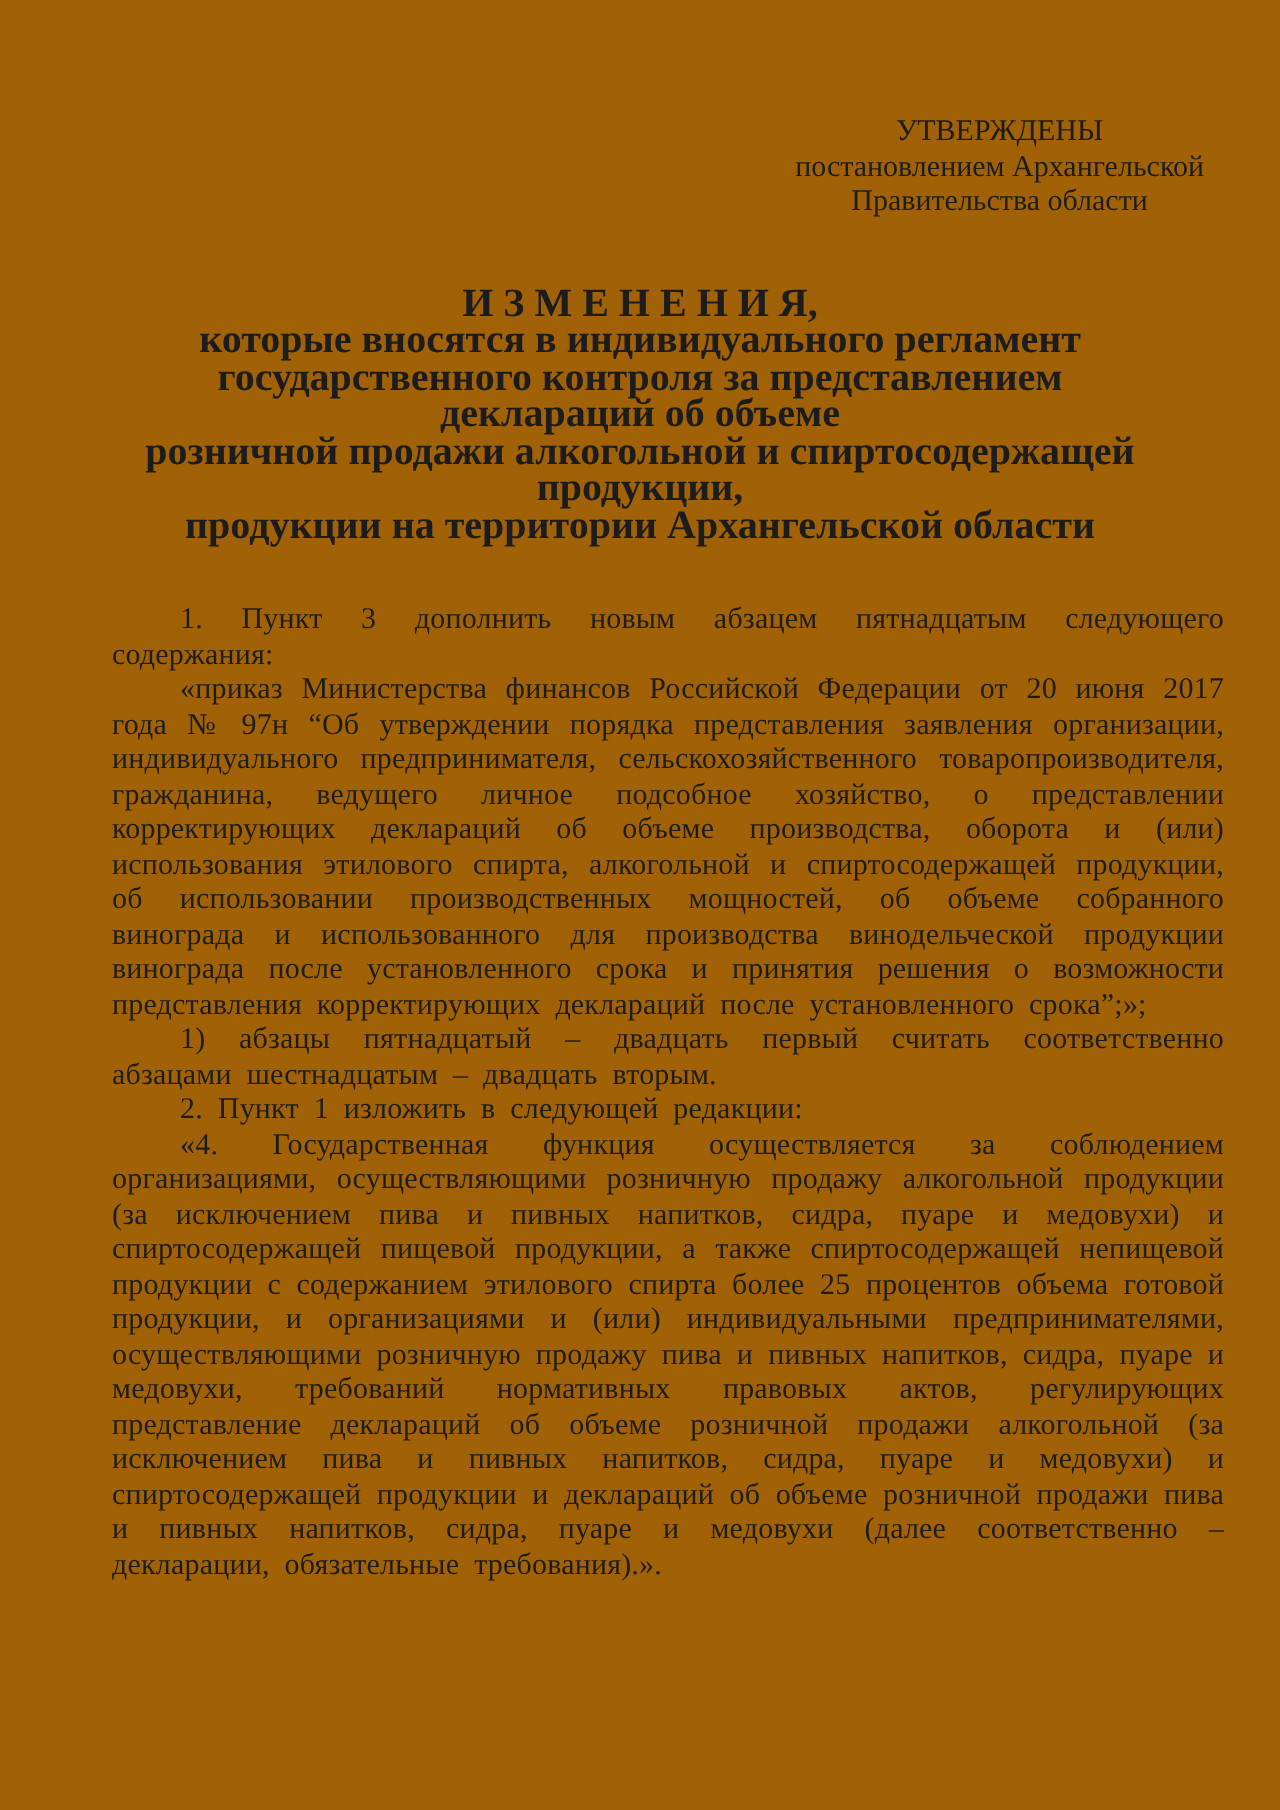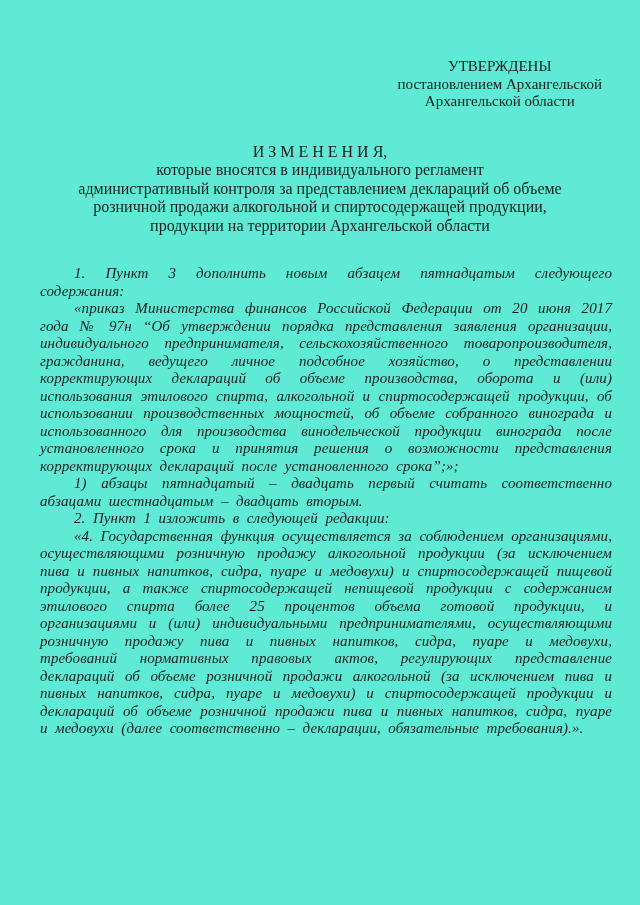--- a/index.html
+++ b/index.html
@@ -4,75 +4,74 @@
 <style>
   html, body {
     margin: 0;
     padding: 0;
     background: #ffffff;
   }
   .page {
     position: relative;
     width: 640px;
     height: 905px;
-    background: #5eead4;
+    background: #a16207;
     color: #1c1c1c;
     font-family: "Liberation Serif", "DejaVu Serif", serif;
     overflow: hidden;
     box-sizing: border-box;
   }
   .approval {
     margin-top: 58px;
     margin-left: auto;
     margin-right: 38px;
     width: fit-content;
     text-align: center;
     font-size: 15px;
     line-height: 17.5px;
     white-space: nowrap;
   }
   .doc-title {
     margin-top: 32px;
     padding: 0 56px;
     text-align: center;
-    font-size: 16px;
-    font-weight: normal;
+    font-size: 20px;
+    font-weight: bold;
     line-height: 18.5px;
   }
   .doc-body {
     margin-top: 30px;
-    padding-left: 40px;
+    padding-left: 56px;
     padding-right: 28px;
     font-size: 15px;
     line-height: 17.5px;
     text-align: justify;
     word-spacing: 0.24em;
     letter-spacing: 0.1px;
-    font-style: italic;
   }
   .doc-body p {
     margin: 0;
     text-indent: 34px;
   }
 </style>
 </head>
 <body>
 
 <div class="page">
 
   <div class="approval">
     <div>УТВЕРЖДЕНЫ</div>
     <div>постановлением Архангельской</div>
-    <div>Архангельской области</div>
+    <div>Правительства области</div>
   </div>
 
   <div class="doc-title">
     <div>И З М Е Н Е Н И Я,</div>
     <div>которые вносятся в индивидуального регламент</div>
-    <div>административный контроля за представлением деклараций об объеме</div>
+    <div>государственного контроля за представлением деклараций об объеме</div>
     <div>розничной продажи алкогольной и спиртосодержащей продукции,</div>
     <div>продукции на территории Архангельской области</div>
   </div>
 
   <div class="doc-body">
     <p>1. Пункт 3 дополнить новым абзацем пятнадцатым следующего содержания:</p>
     <p>«приказ Министерства финансов Российской Федерации от 20 июня 2017 года № 97н “Об утверждении порядка представления заявления организации, индивидуального предпринимателя, сельскохозяйственного товаропроизводителя, гражданина, ведущего личное подсобное хозяйство, о представлении корректирующих деклараций об объеме производства, оборота и (или) использования этилового спирта, алкогольной и спиртосодержащей продукции, об использовании производственных мощностей, об объеме собранного винограда и использованного для производства винодельческой продукции винограда после установленного срока и принятия решения о возможности представления корректирующих деклараций после установленного срока”;»;</p>
     <p>1) абзацы пятнадцатый – двадцать первый считать соответственно абзацами шестнадцатым – двадцать вторым.</p>
     <p>2. Пункт 1 изложить в следующей редакции:</p>
     <p>«4. Государственная функция осуществляется за соблюдением организациями, осуществляющими розничную продажу алкогольной продукции (за исключением пива и пивных напитков, сидра, пуаре и медовухи) и спиртосодержащей пищевой продукции, а также спиртосодержащей непищевой продукции с содержанием этилового спирта более 25 процентов объема готовой продукции, и организациями и (или) индивидуальными предпринимателями, осуществляющими розничную продажу пива и пивных напитков, сидра, пуаре и медовухи, требований нормативных правовых актов, регулирующих представление деклараций об объеме розничной продажи алкогольной (за исключением пива и пивных напитков, сидра, пуаре и медовухи) и спиртосодержащей продукции и деклараций об объеме розничной продажи пива и пивных напитков, сидра, пуаре и медовухи (далее соответственно – декларации, обязательные требования).».</p>

